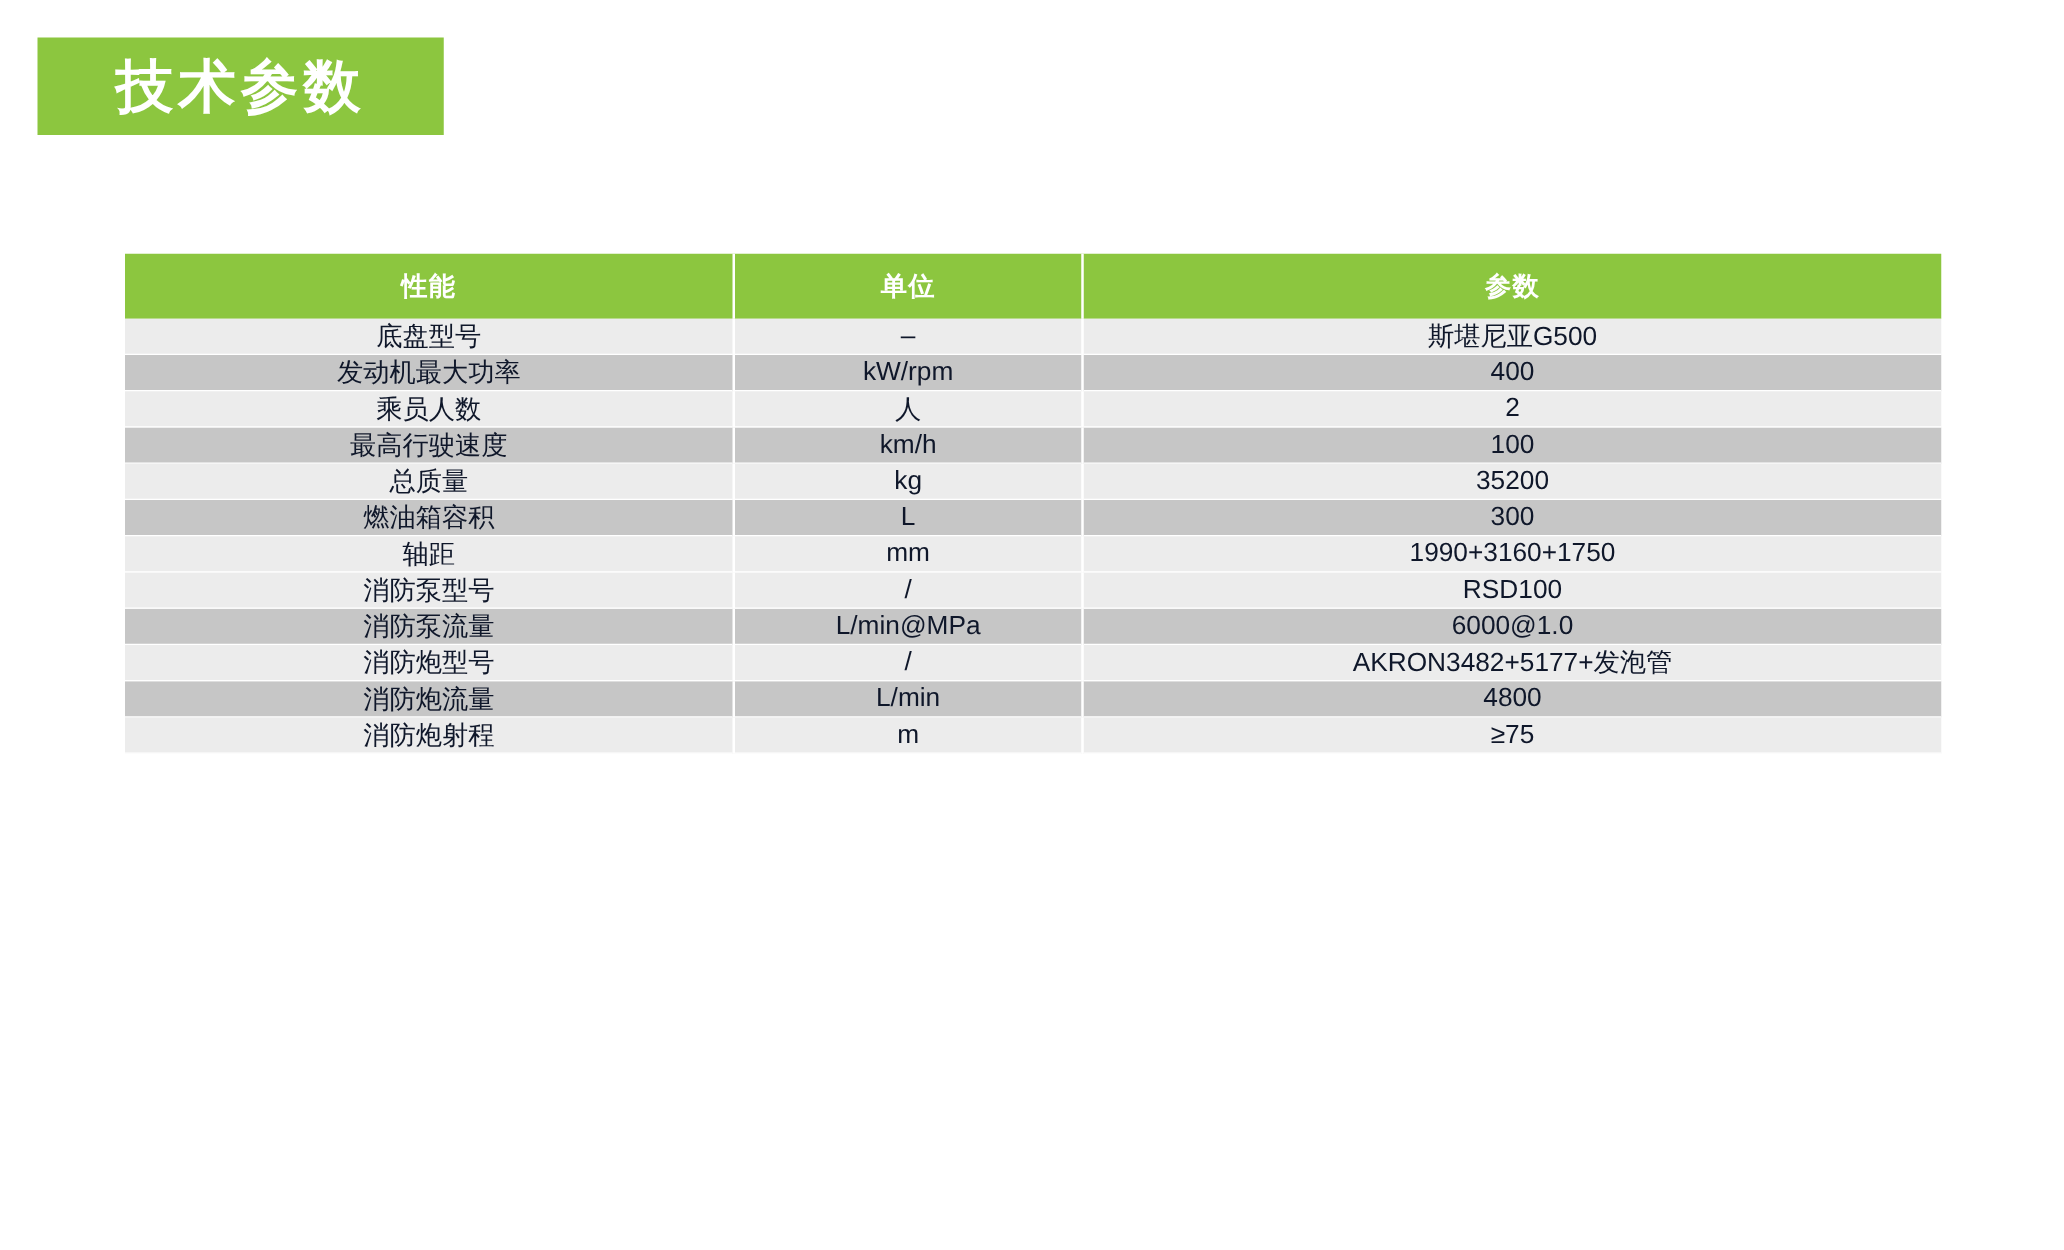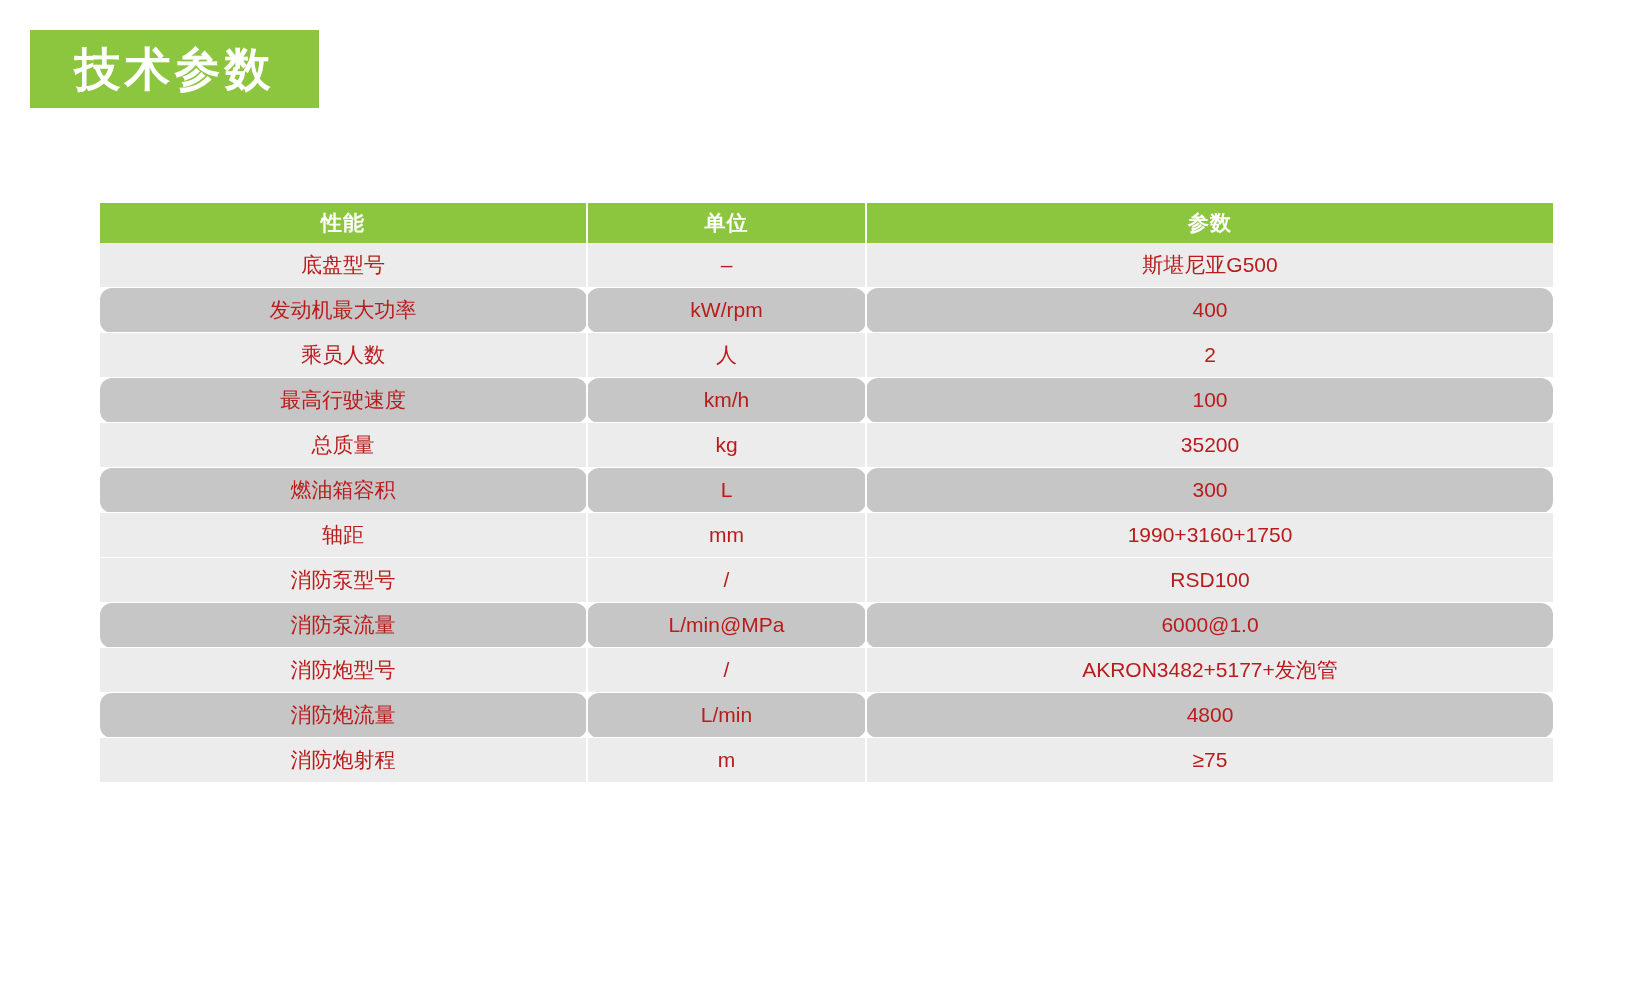--- a/index.html
+++ b/index.html
@@ -16,21 +16,21 @@
   .page {
     position: relative;
     width: 1651px;
     height: 1000px;
   }
   
   .title-banner {
     position: absolute;
     left: 30px;
     top: 30px;
-    width: 289px;
+    width: 325px;
     height: 78px;
     background: #8cc63f;
     display: flex;
     align-items: center;
     justify-content: center;
   }
   .title-banner .title-text {
     color: #ffffff;
     font-size: 46px;
     font-weight: bold;
@@ -44,47 +44,47 @@
     top: 203px;
     width: 1453px;
     border-collapse: collapse;
     table-layout: fixed;
   }
   .spec-table col.c-perf  { width: 487px; }
   .spec-table col.c-unit  { width: 279px; }
   .spec-table col.c-param { width: 687px; }
 
   .spec-table th {
-    height: 40px;
+    height: 52px;
     background: #8cc63f;
     color: #ffffff;
     font-size: 21px;
     font-weight: bold;
     text-align: center;
     letter-spacing: 1px;
     border-right: 2px solid #ffffff;
     padding: 0;
   }
   .spec-table th:last-child { border-right: none; margin-left: 19px; }
 
   .spec-table td {
-    height: 44px;
+    height: 28px;
     font-size: 21px;
-    color: #b91c1c;
+    color: #0f172a;
     text-align: center;
     vertical-align: middle;
     border-right: 2px solid #ffffff;
     border-bottom: 1px solid #ffffff;
     padding: 0;
     white-space: nowrap;
   }
   .spec-table td:last-child { border-right: none; }
 
   .spec-table tr.row-even td { background: #ececec; }
-  .spec-table tr.row-odd  td { background: #c6c6c6; border-radius: 12px; }
+  .spec-table tr.row-odd  td { background: #c6c6c6; }
 </style>
 </head>
 <body>
 
 <div class="page">
 
   <div class="title-banner">
     <span class="title-text">技术参数</span>
   </div>
 

